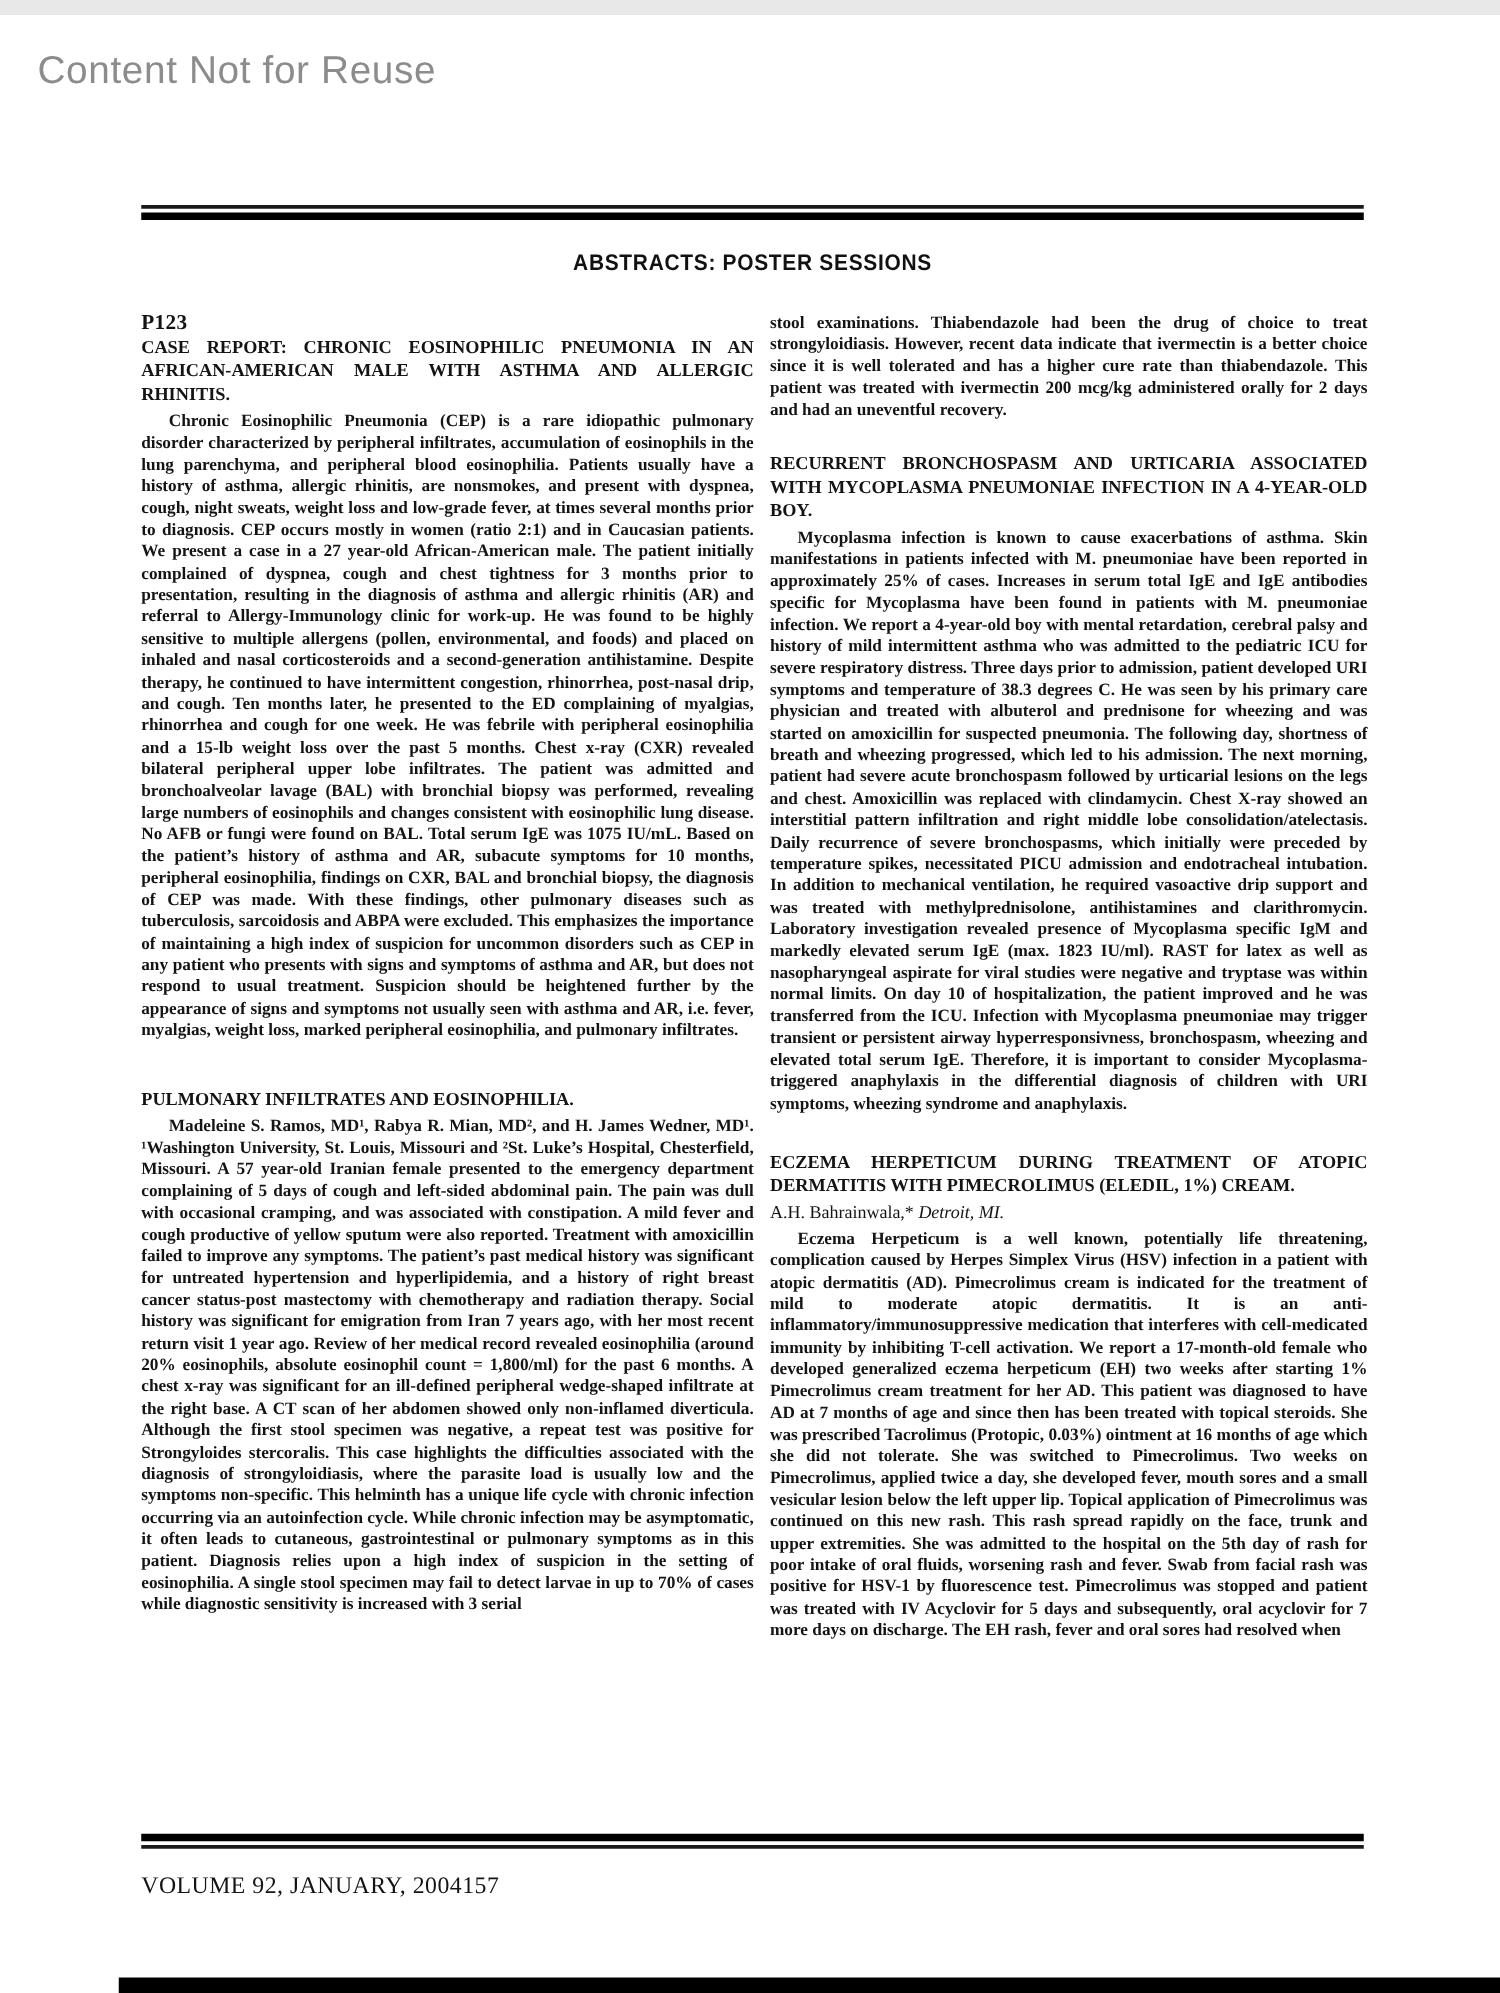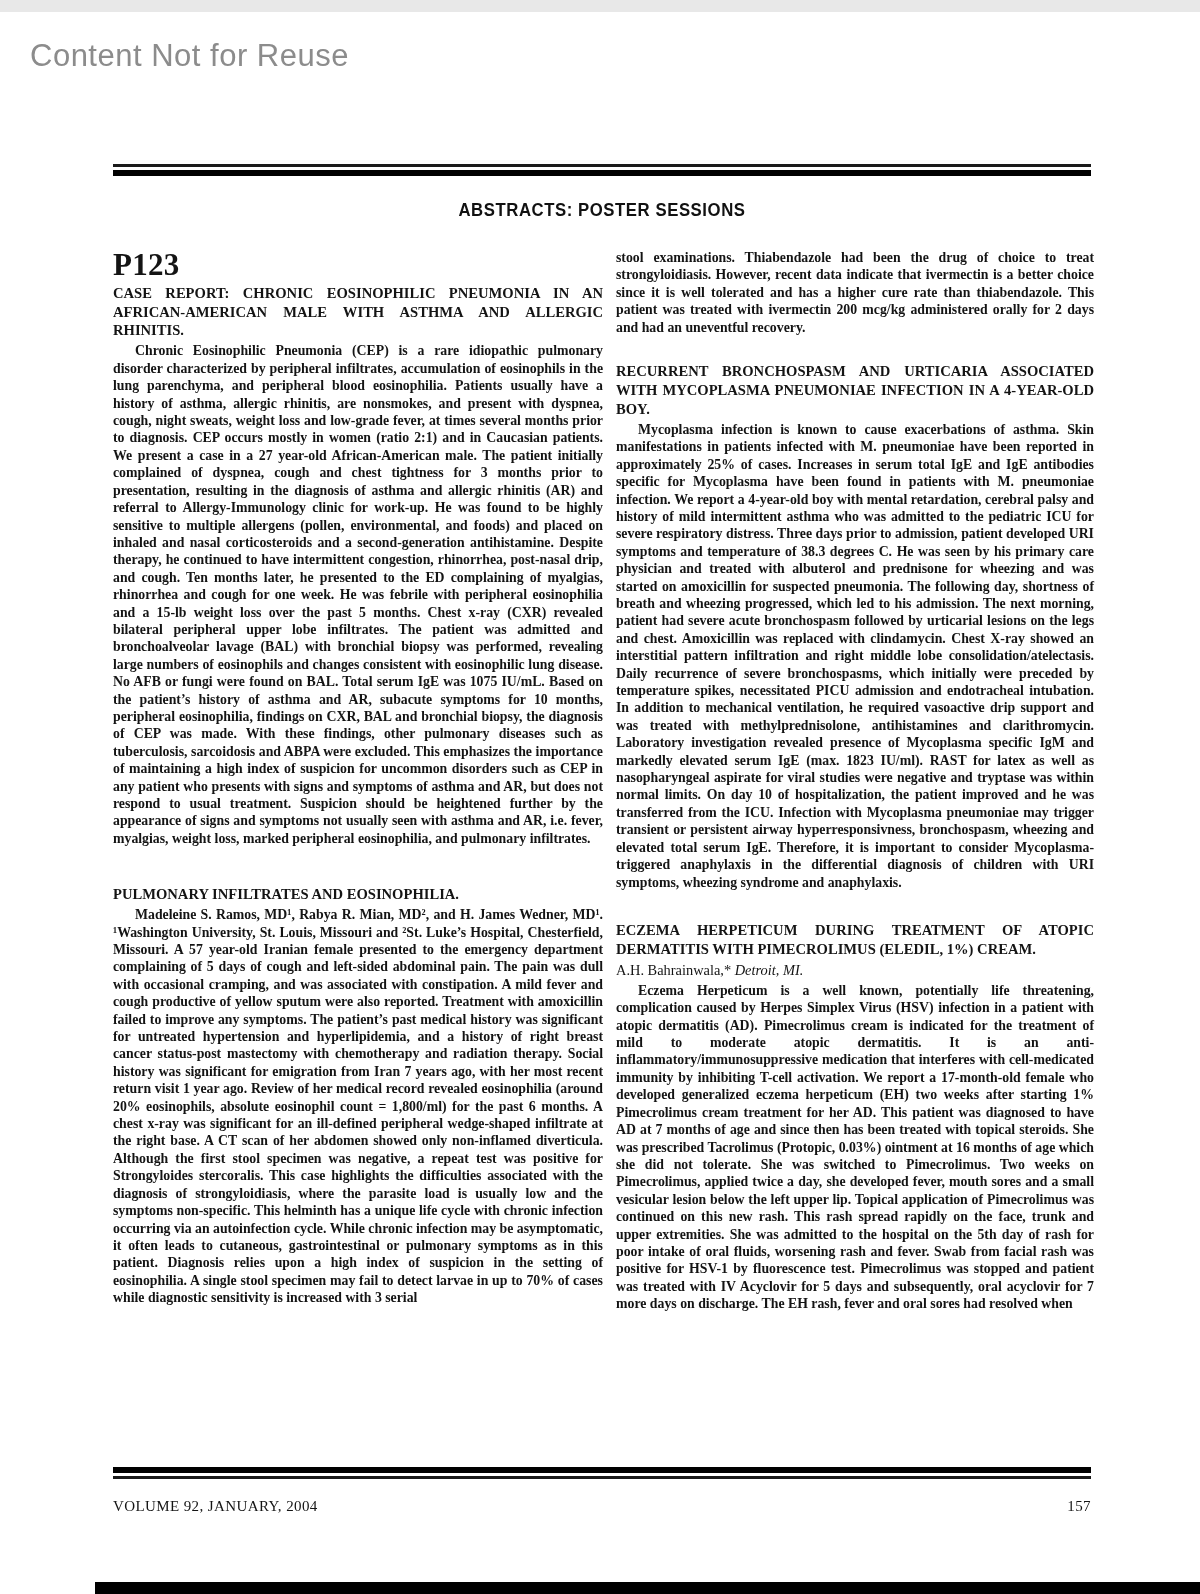--- a/index.html
+++ b/index.html
@@ -19,43 +19,43 @@
   .page-title{
     position:absolute; left:113px; top:188px; width:978px; text-align:center;
     font-family:"Liberation Sans", sans-serif; font-weight:bold; font-size:18px;
     letter-spacing:0.6px; transform:scaleX(0.93); transform-origin:center;
     color:#111;
   }
   .col{ position:absolute; top:237px; }
   .col-left{ left:113px; width:490px; }
   .col-right{ left:616px; width:478px; }
   .abs-id{
-    font-size:31px; font-weight:bold; margin:0 0 2px 0; letter-spacing:0.3px;
+    font-size:17px; font-weight:bold; margin:0 0 2px 0; letter-spacing:0.3px;
     line-height:1.05;
   }
   .abs-title{
     font-size:14.6px; font-weight:bold; margin:0 0 2px 0; line-height:1.3;
     text-align:justify;
   }
   .abs-authors{ font-size:14.4px; margin:2px 0 3px 0; line-height:1.25; }
   .abs-authors .loc{ font-style:italic; }
   .abs-body{
     font-size:13.8px; line-height:17.4px; text-align:justify; margin:0;font-weight:bold;
   }
   .indent{ text-indent:22px; }
   .gap-left{ margin-top:38px; }
   .gap-right-1{ margin-top:26px; }
   .gap-right-2{ margin-top:30px; }
   .foot-rule{ position:absolute; left:113px; top:1455px; width:978px; }
   .foot-rule .rule-thick{ border-top:6px solid #000; margin-bottom:3px; }
   .foot-rule .rule-thin{ border-top:3px solid #1a1a1a; }
   .footer-row{
     position:absolute; left:113px; top:1486px; width:978px;
-    display:flex; justify-content:space-between;
-    font-size:15px; letter-spacing:0.4px;
+    display:flex; 
+    font-size:19px; letter-spacing:0.4px;
   }
   .bottom-bar{
     position:absolute; left:95px; right:0; bottom:0; height:24px; background:#000;
   }
 </style>
 </head>
 <body>
 
 <div class="page">
 

